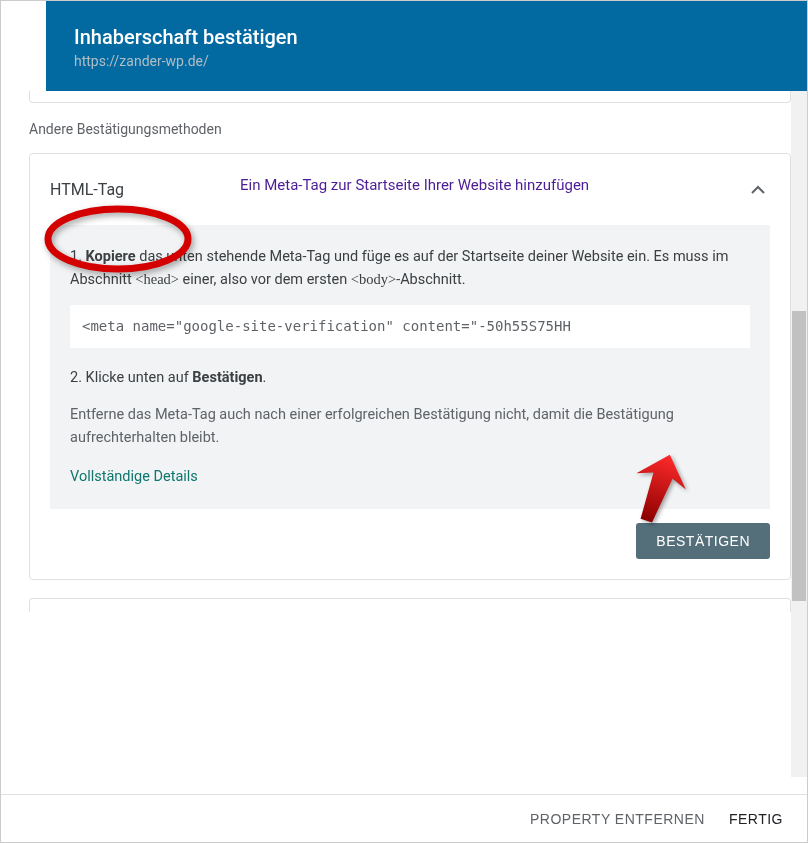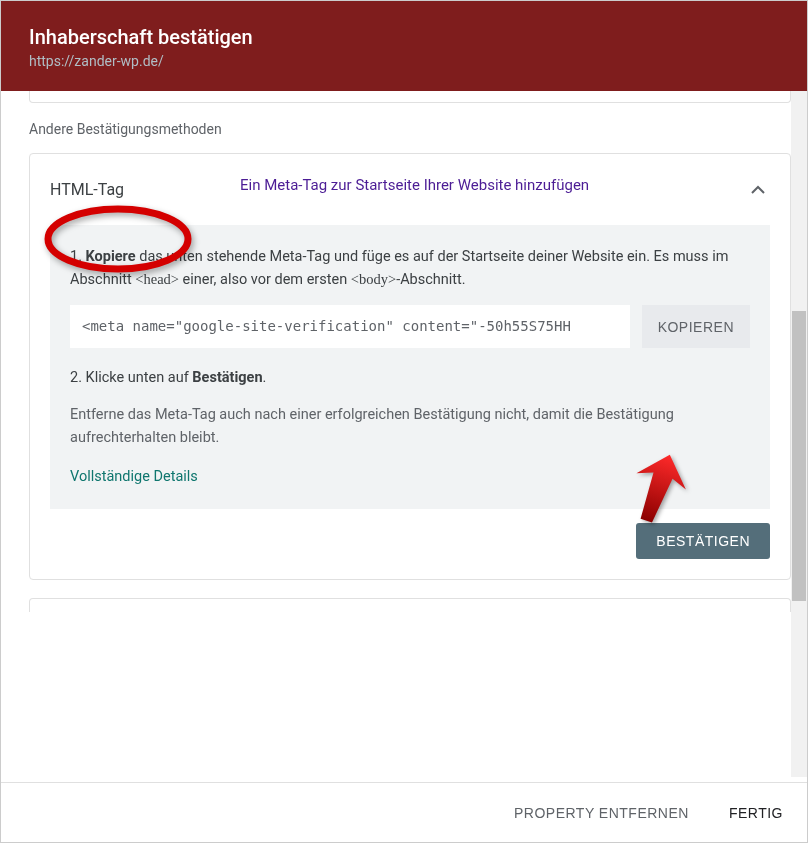--- a/index.html
+++ b/index.html
@@ -6,23 +6,24 @@
     body {
       font-family: Roboto, Arial, sans-serif;
       background: #fff;
       width: 808px;
       height: 843px;
       overflow: hidden;
       position: relative;
       border: 1px solid #ccc;
     }
     .header {
-      background: #7f1d1d;
+      background: #0369a1;
       color: #fff;
       padding: 24px 28px 22px;
+      margin-left: 45px;
     }
     .header-title {
       font-size: 20px;
       font-weight: 500;
     }
     .header-subtitle {
       font-size: 14px;
       color: #b0bec5;
       margin-top: 4px;
     }
@@ -167,27 +168,27 @@
       width: 14px;
       height: 290px;
       background: #c1c1c1;
       border-radius: 0;
     }
     .footer {
       position: absolute;
       bottom: 0;
       left: 0;
       right: 0;
-      height: 60px;
+      height: 48px;
       border-top: 1px solid #e0e0e0;
       display: flex;
       justify-content: flex-end;
       align-items: center;
       padding: 0 24px;
-      gap: 40px;
+      gap: 24px;
       background: #fff;
     }
     .footer-btn {
       background: none;
       border: none;
       font-size: 14px;
       font-weight: 500;
       letter-spacing: 0.5px;
       color: #5f6368;
       cursor: pointer;
@@ -240,21 +241,20 @@
         </span>
       </div>
 
       <div class="instructions">
         <div class="step1">
           <span>1. </span><span class="bold">Kopiere</span><span> das unten stehende Meta-Tag und füge es auf der Startseite deiner Website ein. Es muss im Abschnitt </span><span class="mono">&lt;head&gt;</span><span> einer, also vor dem ersten </span><span class="mono">&lt;body&gt;</span><span>-Abschnitt.</span>
         </div>
 
         <div class="code-row">
           <div class="code-box">&lt;meta name="google-site-verification" content="-50h55S75HH</div>
-          <button class="copy-btn">KOPIEREN</button>
         </div>
 
         <div class="step2">
           <span>2. Klicke unten auf </span><span class="bold">Bestätigen</span><span>.</span>
         </div>
 
         <div class="note">Entferne das Meta-Tag auch nach einer erfolgreichen Bestätigung nicht, damit die Bestätigung aufrechterhalten bleibt.</div>
 
         <a class="details-link">Vollständige Details</a>
       </div>

